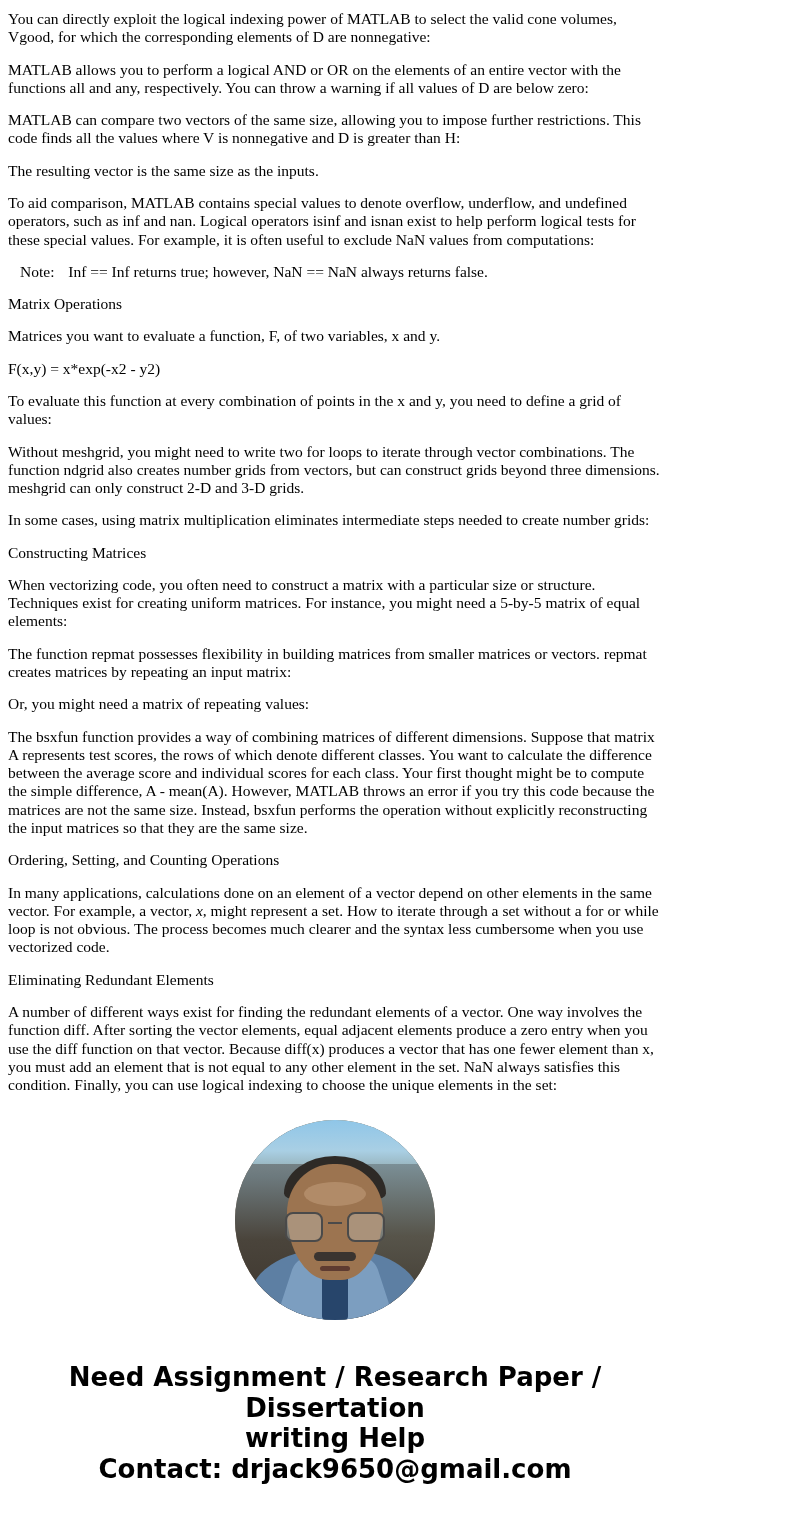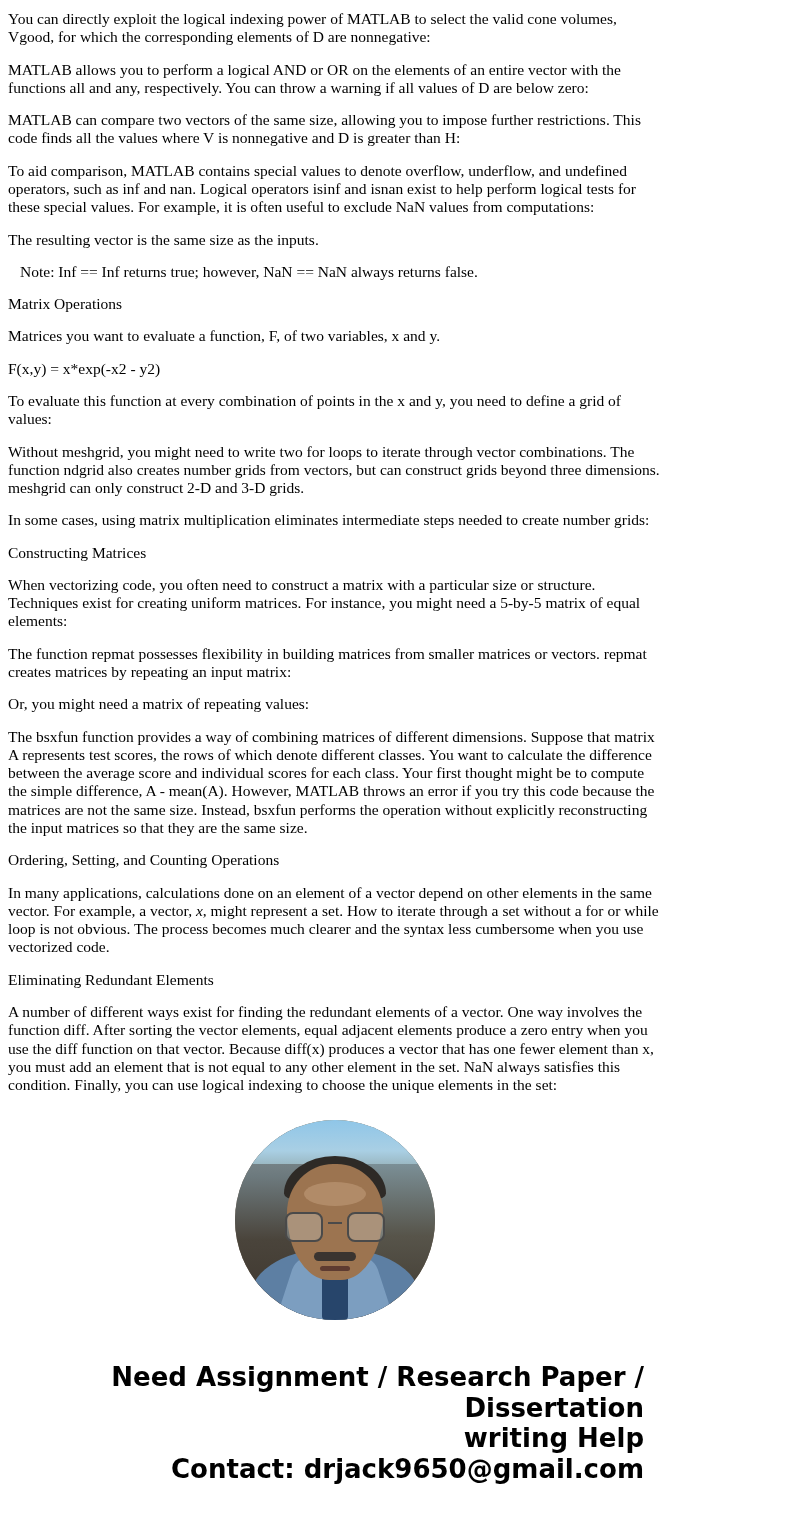--- a/index.html
+++ b/index.html
@@ -35,20 +35,21 @@
   .note-para {
     font-size: 15.5px;
     line-height: 1.18;
     margin: 0 0 14px 0;
   }
   .note-label {
     font-weight: normal;
     margin-left: 12px;
   }
   .note-text {
+    margin-left: 10px;
   }
   .italic {
     font-style: italic;
   }
   .promo {
     margin-top: 26px;
     text-align: center;
   }
   .avatar-wrap {
     display: flex;
@@ -212,40 +213,39 @@
     border-radius: 4px;
   }
   .promo-text {
     font-family: "DejaVu Sans", sans-serif;
     font-weight: bold;
     font-size: 26px;
     line-height: 1.17;
     color: #000000;
     margin-top: 42px;
     padding: 0 18px;
-    text-align: right;
   }
   .promo-line2 {
     display: block;
   }
 </style>
 </head>
 <body>
 
 <div class="page">
 
   <p class="para">You can directly exploit the logical indexing power of MATLAB to select the valid cone volumes, Vgood, for which the corresponding elements of D are nonnegative:</p>
 
   <p class="para">MATLAB allows you to perform a logical AND or OR on the elements of an entire vector with the functions all and any, respectively. You can throw a warning if all values of D are below zero:</p>
 
   <p class="para">MATLAB can compare two vectors of the same size, allowing you to impose further restrictions. This code finds all the values where V is nonnegative and D is greater than H:</p>
 
+  <p class="para">The resulting vector is the same size as the inputs.</p>
+
   <p class="para">To aid comparison, MATLAB contains special values to denote overflow, underflow, and undefined operators, such as inf and nan. Logical operators isinf and isnan exist to help perform logical tests for these special values. For example, it is often useful to exclude NaN values from computations:</p>
-
-  <p class="para">The resulting vector is the same size as the inputs.</p>
 
   <p class="note-para">
     <span class="note-label">Note:</span>
     <span class="note-text">Inf == Inf returns true; however, NaN == NaN always returns false.</span>
   </p>
 
   <p class="heading">Matrix Operations</p>
 
 
   <p class="para">Matrices you want to evaluate a function, F, of two variables, x and y.</p>

